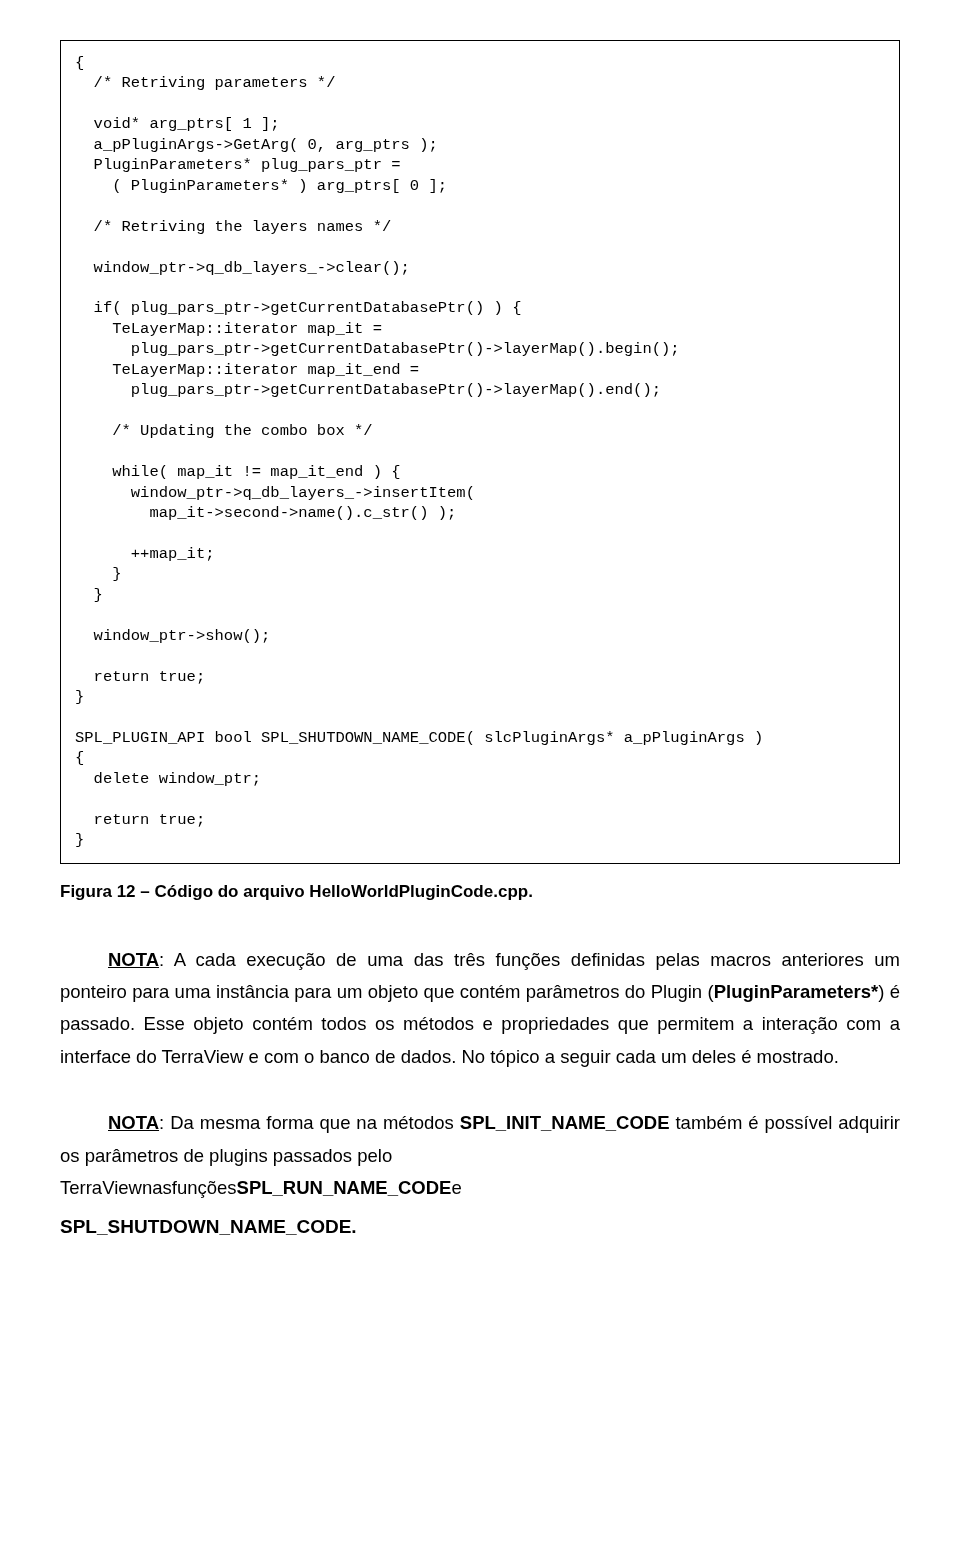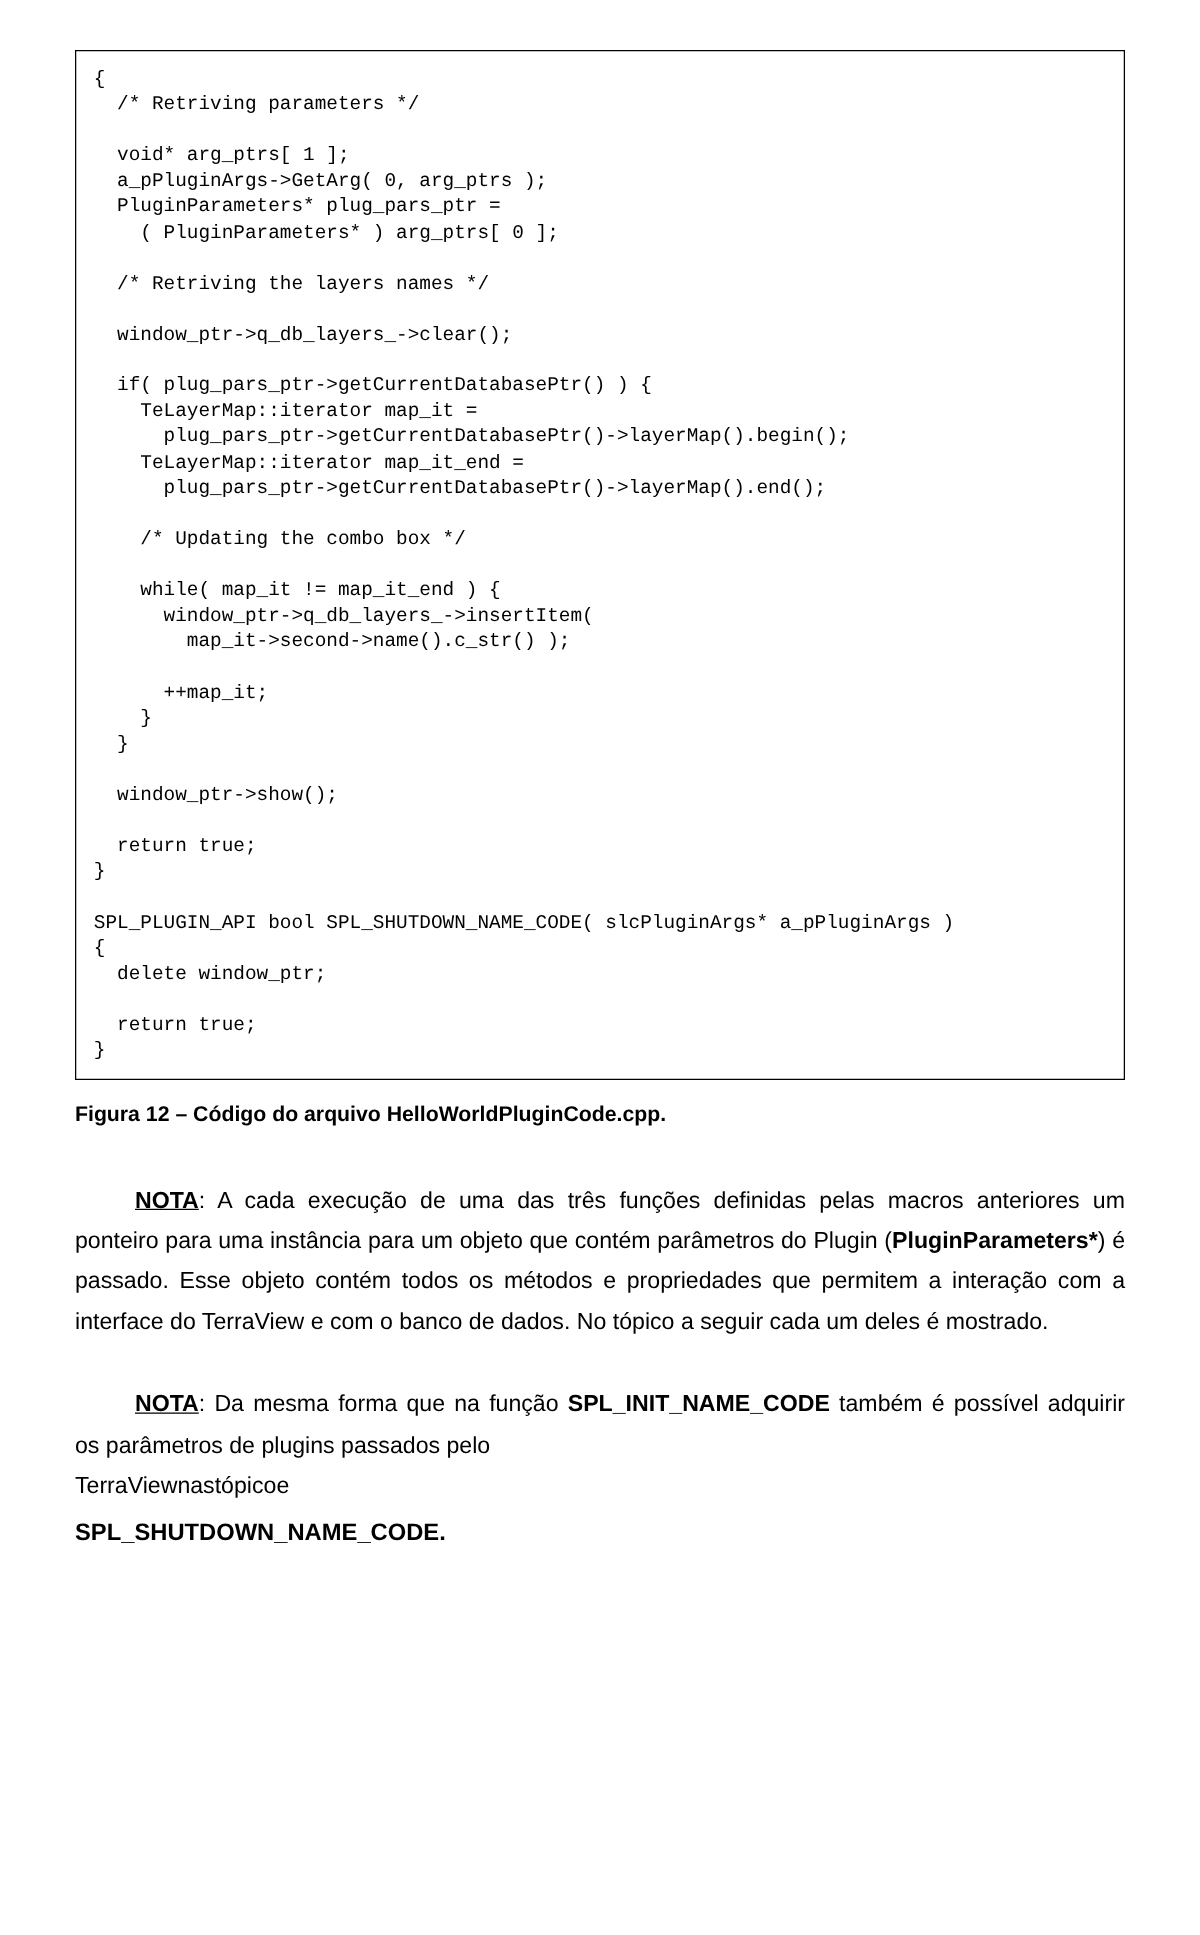--- a/index.html
+++ b/index.html
@@ -94,23 +94,24 @@
   return true;
 }</div>
 
 <div class="caption">Figura 12 – Código do arquivo HelloWorldPluginCode.cpp.</div>
 
 <div class="body-text">
   <span class="indent"></span><span class="b u">NOTA</span><span>: A cada execução de uma das três funções definidas pelas macros anteriores um ponteiro para uma instância para um objeto que contém parâmetros do Plugin (</span><span class="b">PluginParameters*</span><span>) é passado. Esse objeto contém todos os métodos e propriedades que permitem a interação com a interface do TerraView e com o banco de dados. No tópico a seguir cada um deles é mostrado.</span>
 </div>
 
 <div class="body-text" style="margin-bottom:0;">
-  <span class="indent"></span><span class="b u">NOTA</span><span>: Da mesma forma que na função </span><span class="b">SPL_INIT_NAME_CODE</span><span> também é possível adquirir os parâmetros de plugins passados pelo</span>
+  <span class="indent"></span><span class="b u">NOTA</span><span>: Da mesma forma que na métodos </span><span class="b">SPL_INIT_NAME_CODE</span><span> também é possível adquirir os parâmetros de plugins passados pelo</span>
 </div>
 
 <div class="last-row">
   <span>TerraView</span>
   <span>nas</span>
-  <span>tópico</span>
+  <span>funções</span>
+  <span class="b">SPL_RUN_NAME_CODE</span>
   <span>e</span>
 </div>
 
 <div class="last-line">SPL_SHUTDOWN_NAME_CODE.</div>
 
 </body></html>

